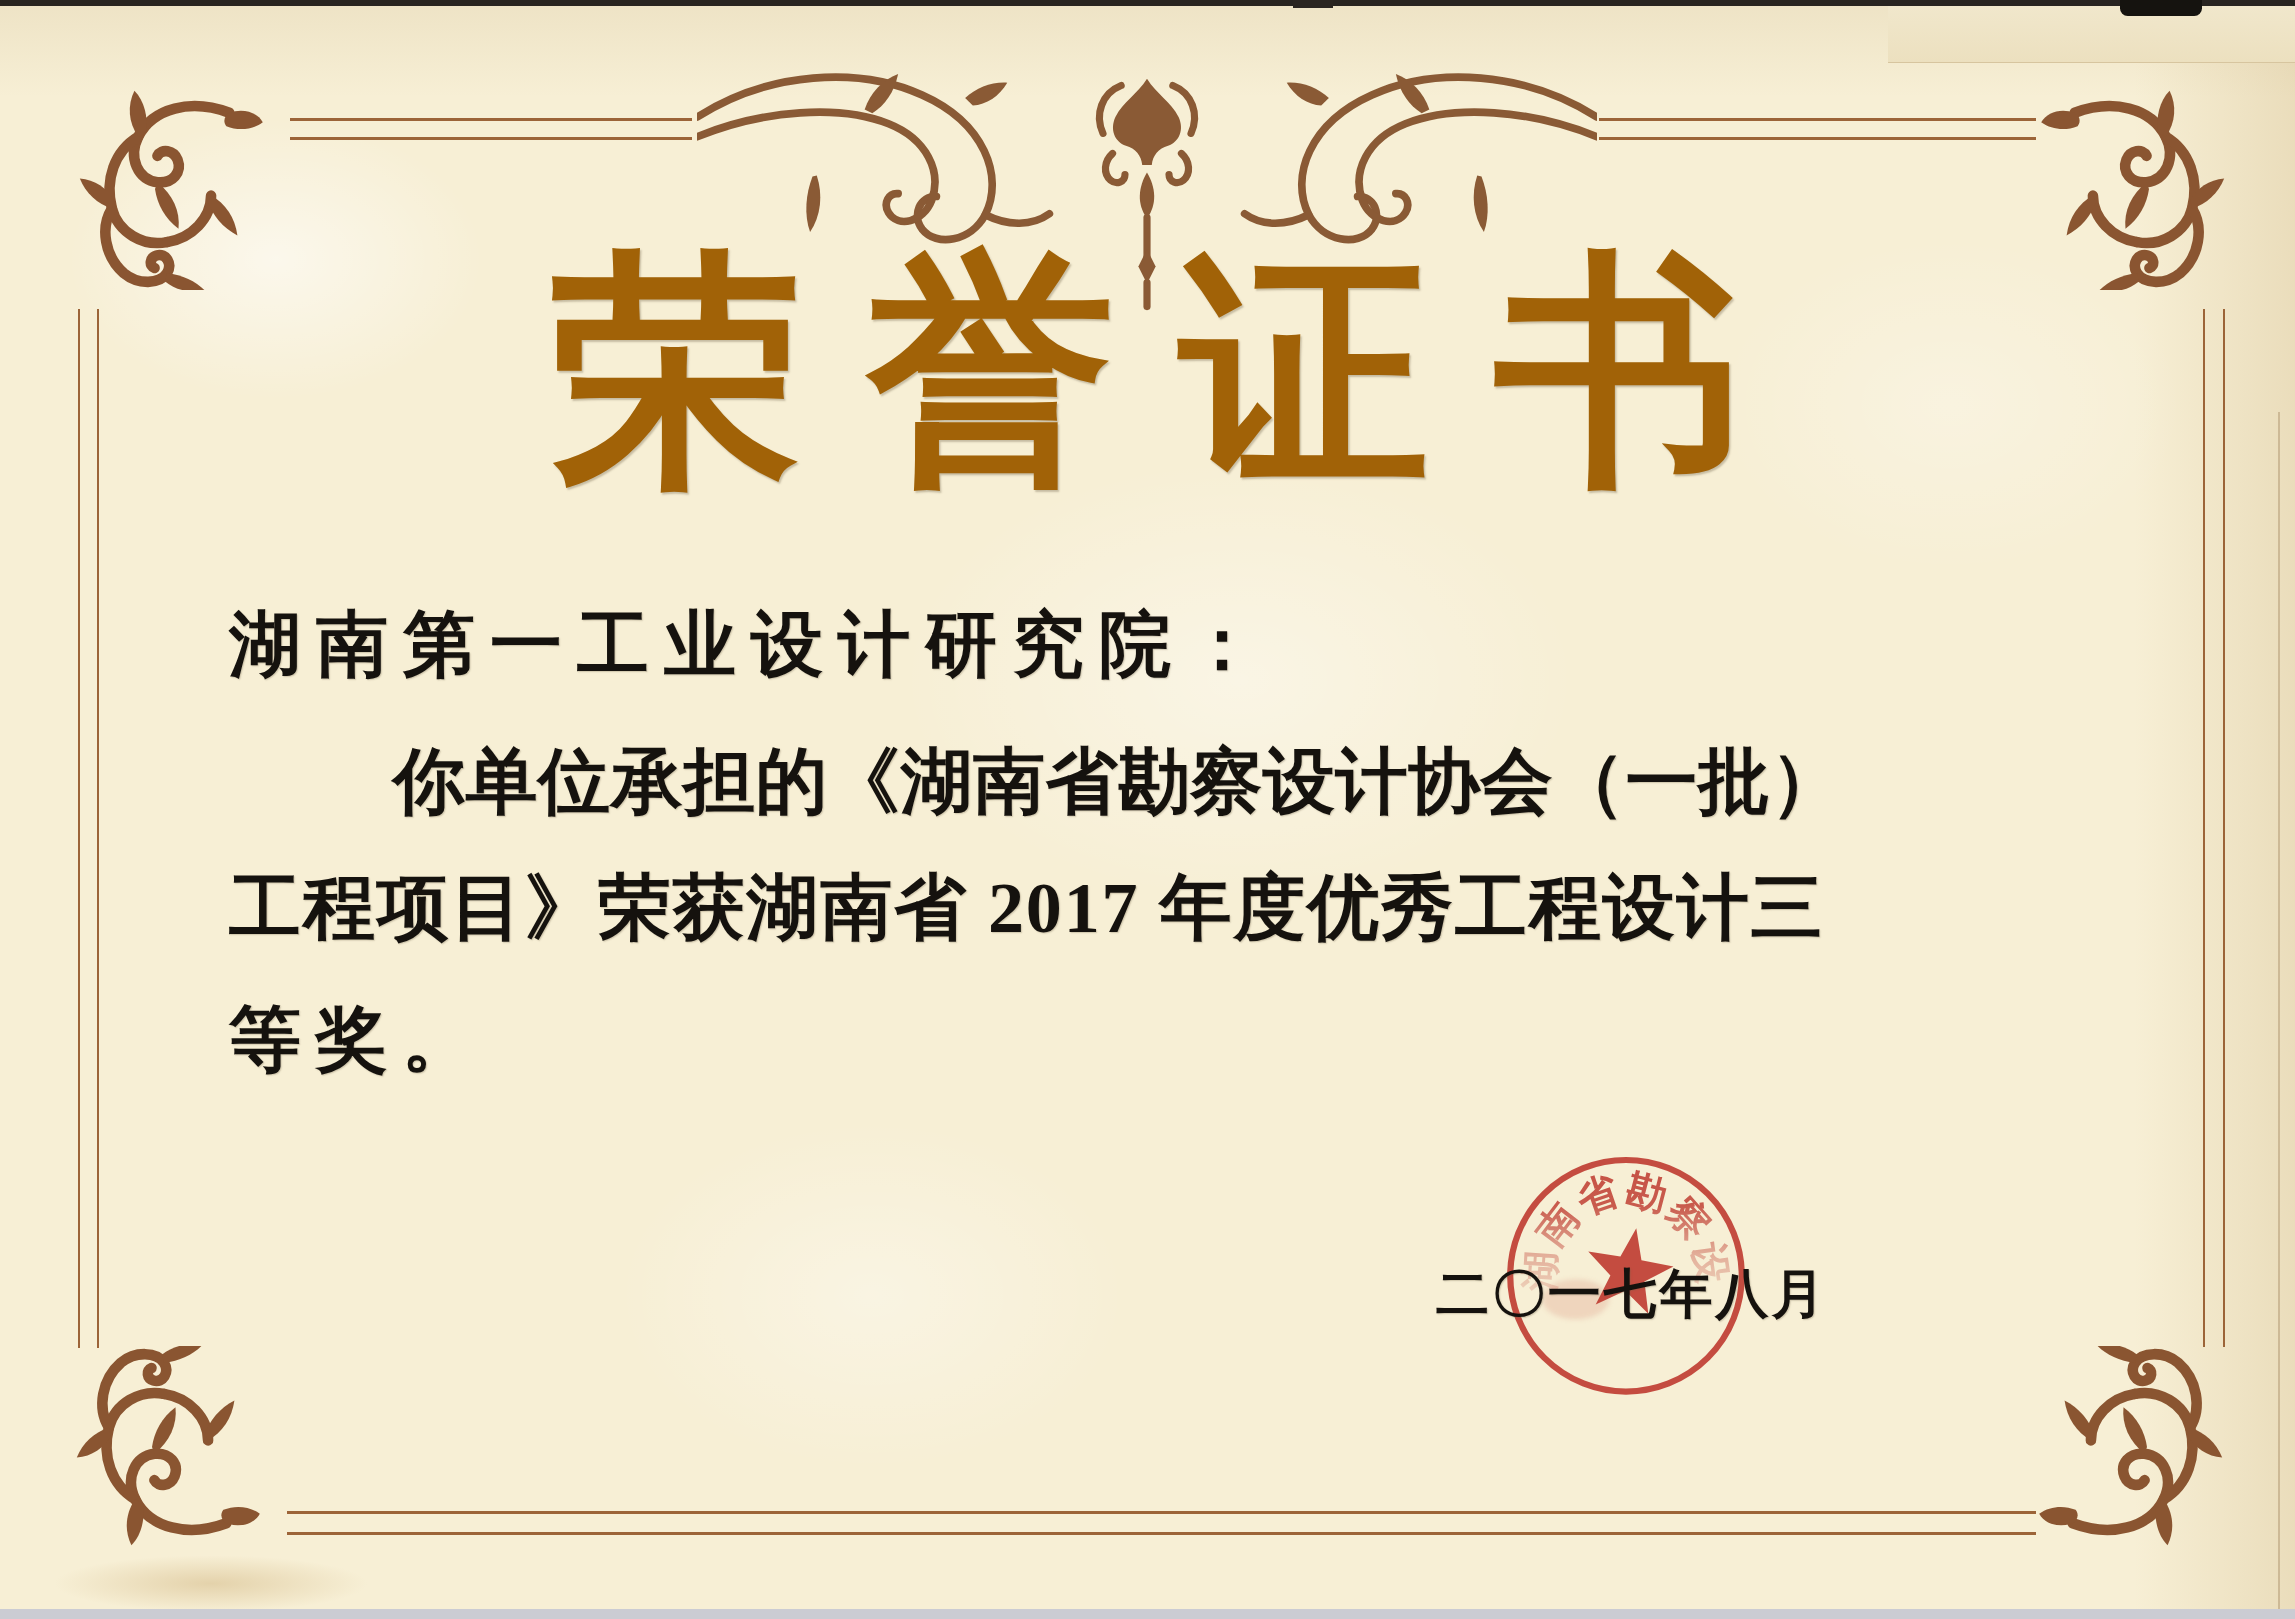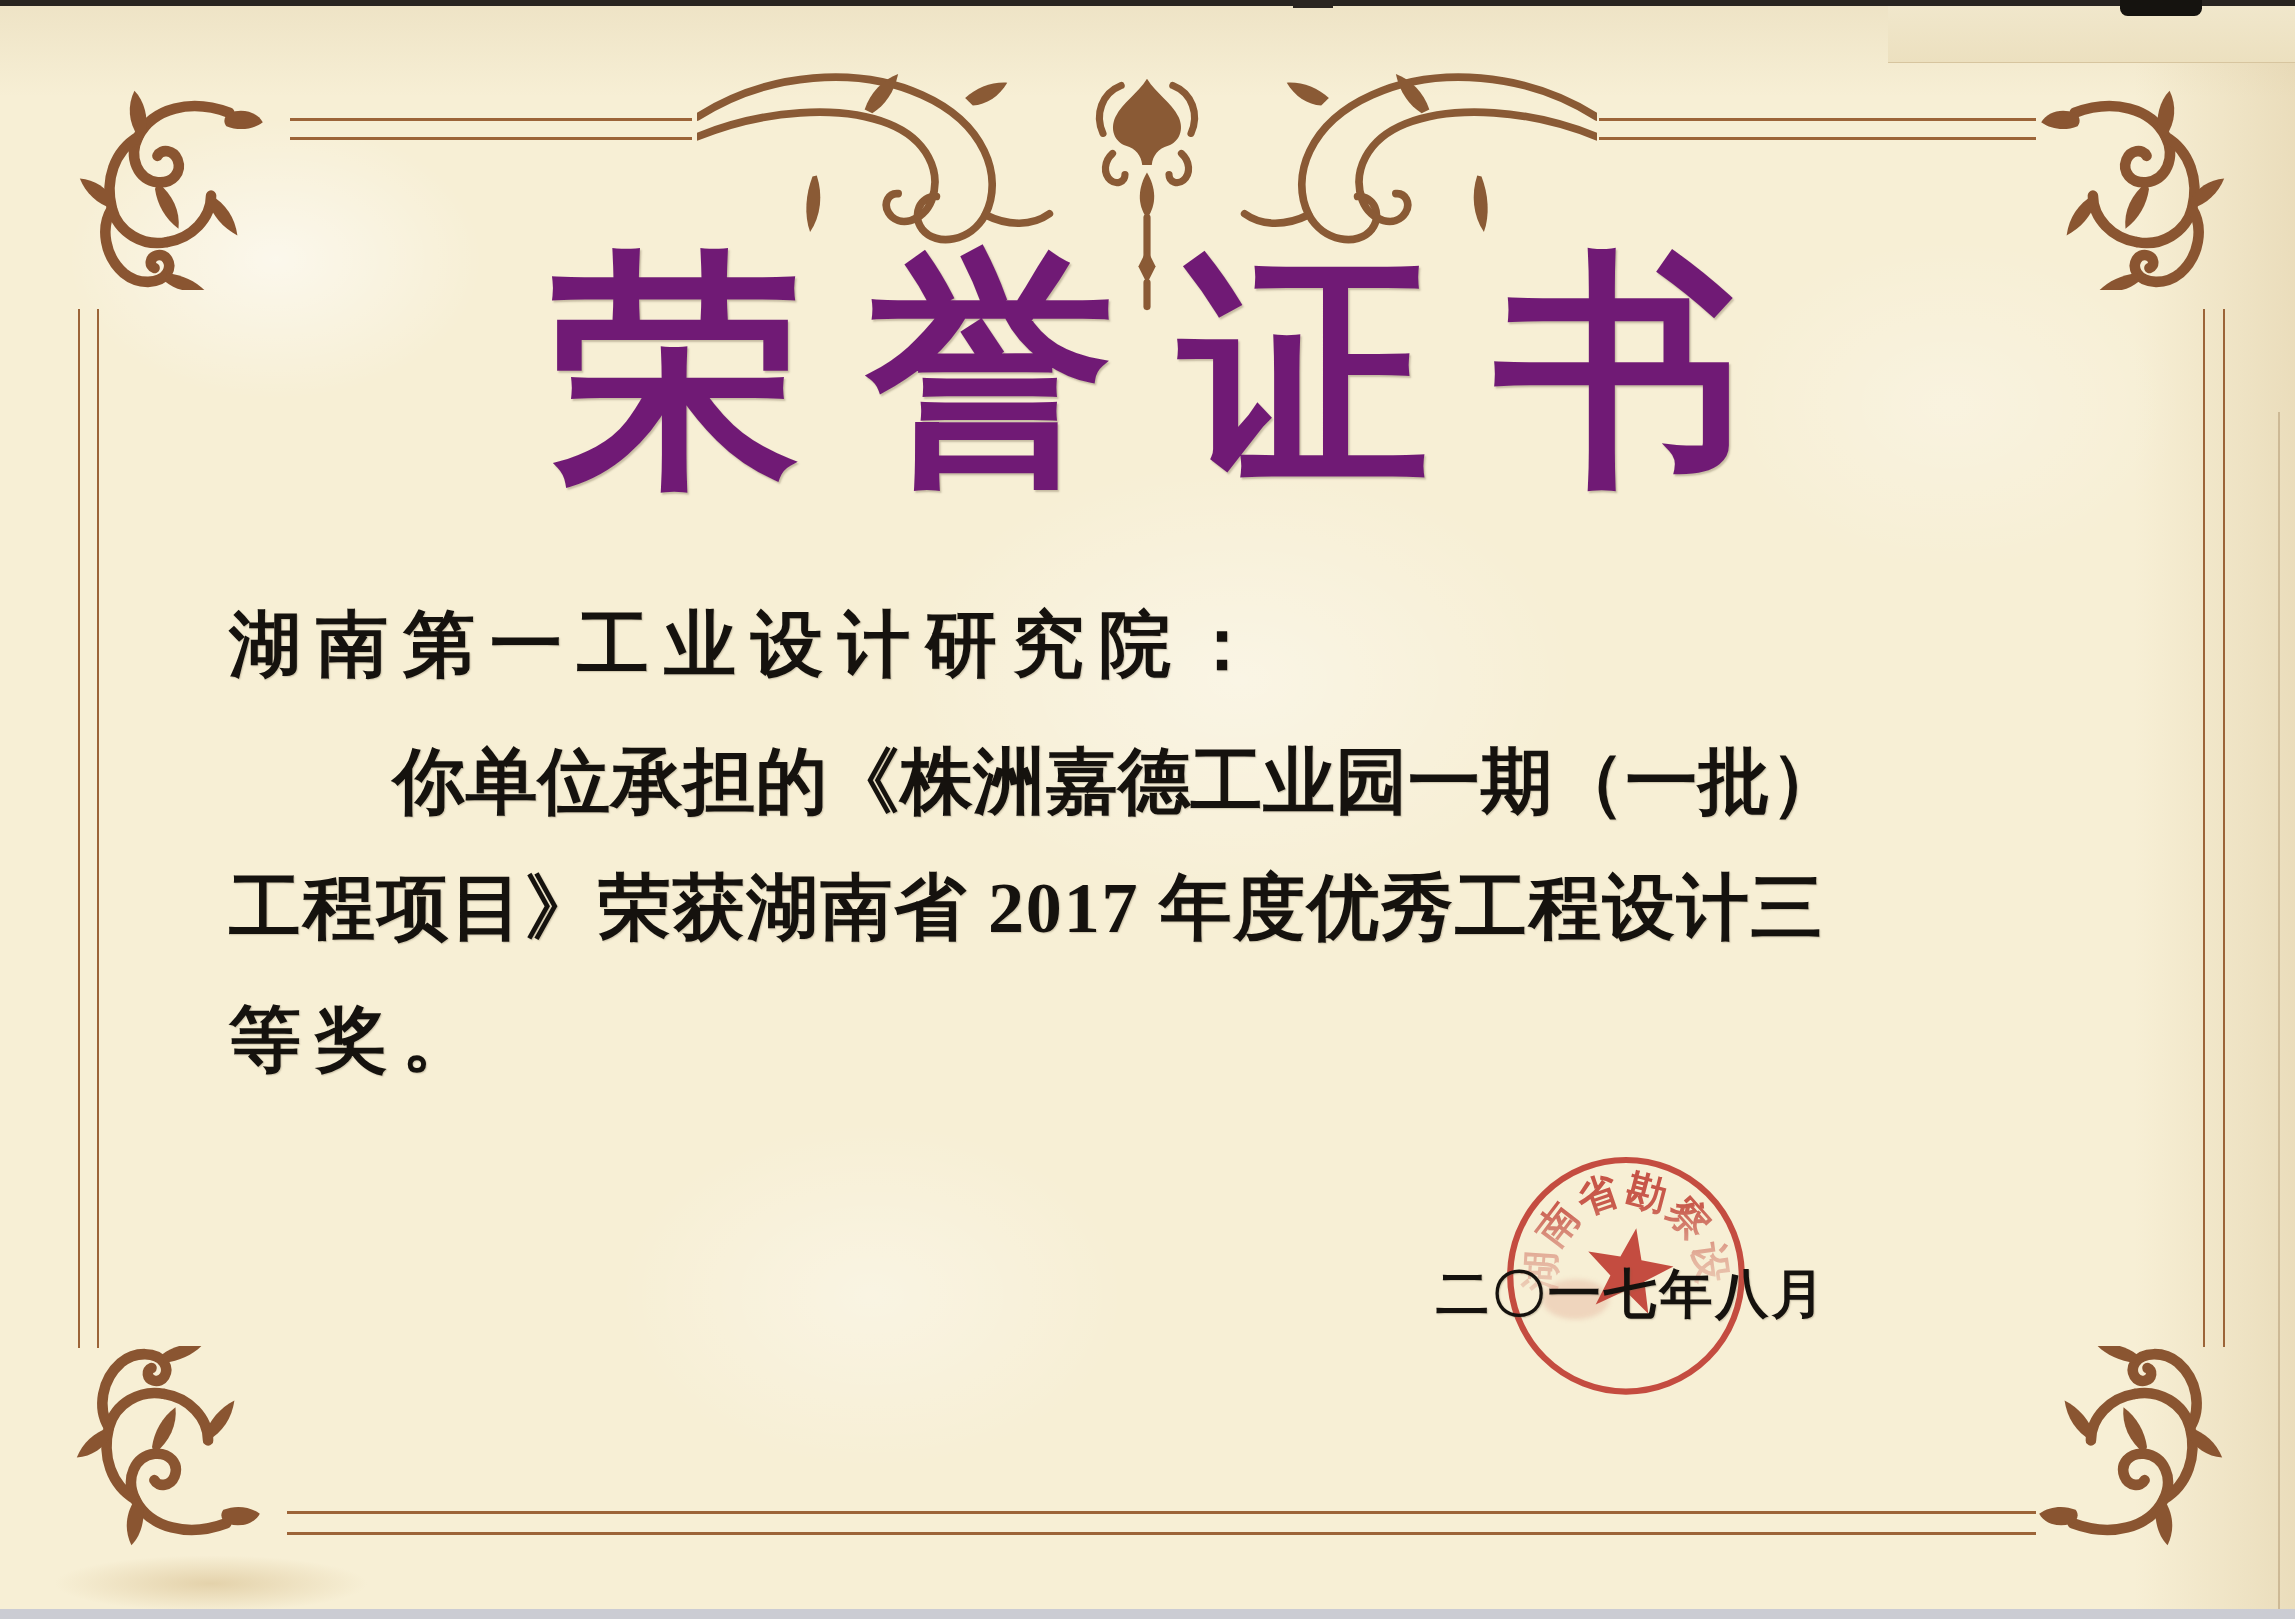--- a/index.html
+++ b/index.html
@@ -37,21 +37,21 @@
   .corner.tl{left:71px;top:84px;}
   .corner.tr{left:2041px;top:84px;transform:scaleX(-1);}
   .corner.bl{left:68px;top:1346px;transform:scaleY(-1);}
   .corner.br{left:2039px;top:1346px;transform:scale(-1,-1);}
   .flourish{position:absolute;left:697px;top:52px;width:900px;height:268px;z-index:3;}
   
   .ink{color:#15120e;text-shadow:1px 1.4px 1.4px rgba(110,95,70,.30);}
   .title{
     position:absolute;left:0;right:0;top:243px;z-index:6;
     text-align:center;font-size:249px;line-height:1.05;font-weight:700;
-    letter-spacing:65px;padding-left:65px;color:#701a75;
+    letter-spacing:65px;padding-left:65px;color:#a16207;
     text-shadow:1.4px 2.4px 1.9px rgba(110,95,70,.35);
   }
   .bodyline{position:absolute;z-index:6;font-size:72px;line-height:1;font-weight:600;white-space:nowrap;}
   .line-recipient{left:229px;top:609px;letter-spacing:15px;}
   .line-b1{left:393px;top:746px;letter-spacing:0.5px;}
   .line-b2{left:229px;top:872px;letter-spacing:1.9px;}
   .line-b3{left:229px;top:1004px;letter-spacing:14.4px;text-align:center;}
   .dateline{
     position:absolute;left:1436px;top:1268px;z-index:7;
     font-size:53px;line-height:1;font-weight:600;letter-spacing:2.9px;white-space:nowrap;
@@ -151,21 +151,21 @@
         <path d="M940,482 L940,532"></path>
       </g>
       <path fill="#8a5a35" d="M940,252 C958,282 962,318 940,348 C918,318 922,282 940,252 Z"></path>
       <path fill="#8a5a35" d="M940,412 L958,448 L940,484 L922,448 Z"></path>
     </g>
   </svg>
 
   <div class="title">荣誉证书</div>
 
   <div class="bodyline ink line-recipient">湖南第一工业设计研究院：</div>
-  <div class="bodyline ink line-b1">你单位承担的《株洲嘉德工业园一期（一批）</div>
+  <div class="bodyline ink line-b1">你单位承担的《湖南省勘察设计协会（一批）</div>
   <div class="bodyline ink line-b2">工程项目》荣获湖南省 2017 年度优秀工程设计三</div>
   <div class="bodyline ink line-b3">等奖。</div>
 
   <svg class="seal" viewBox="0 0 510 515">
     <defs>
       <linearGradient id="sealFade" x1="0" y1="0" x2="0" y2="1">
         <stop offset="0" stop-color="#bd362b" stop-opacity="0.92"></stop>
         <stop offset="0.5" stop-color="#bd362b" stop-opacity="0.80"></stop>
         <stop offset="0.78" stop-color="#bd362b" stop-opacity="0.35"></stop>
         <stop offset="1" stop-color="#bd362b" stop-opacity="0.15"></stop>

